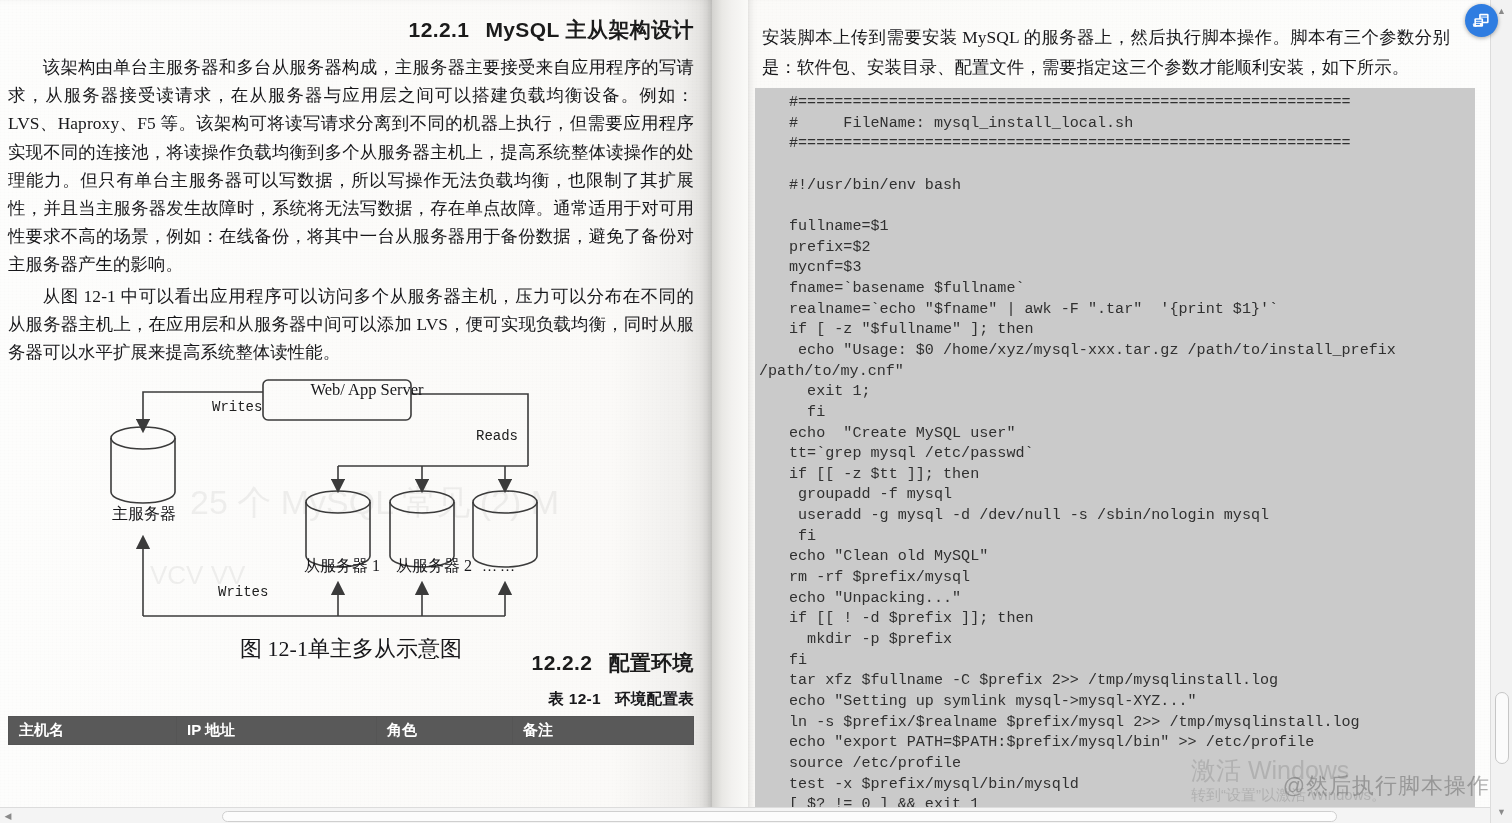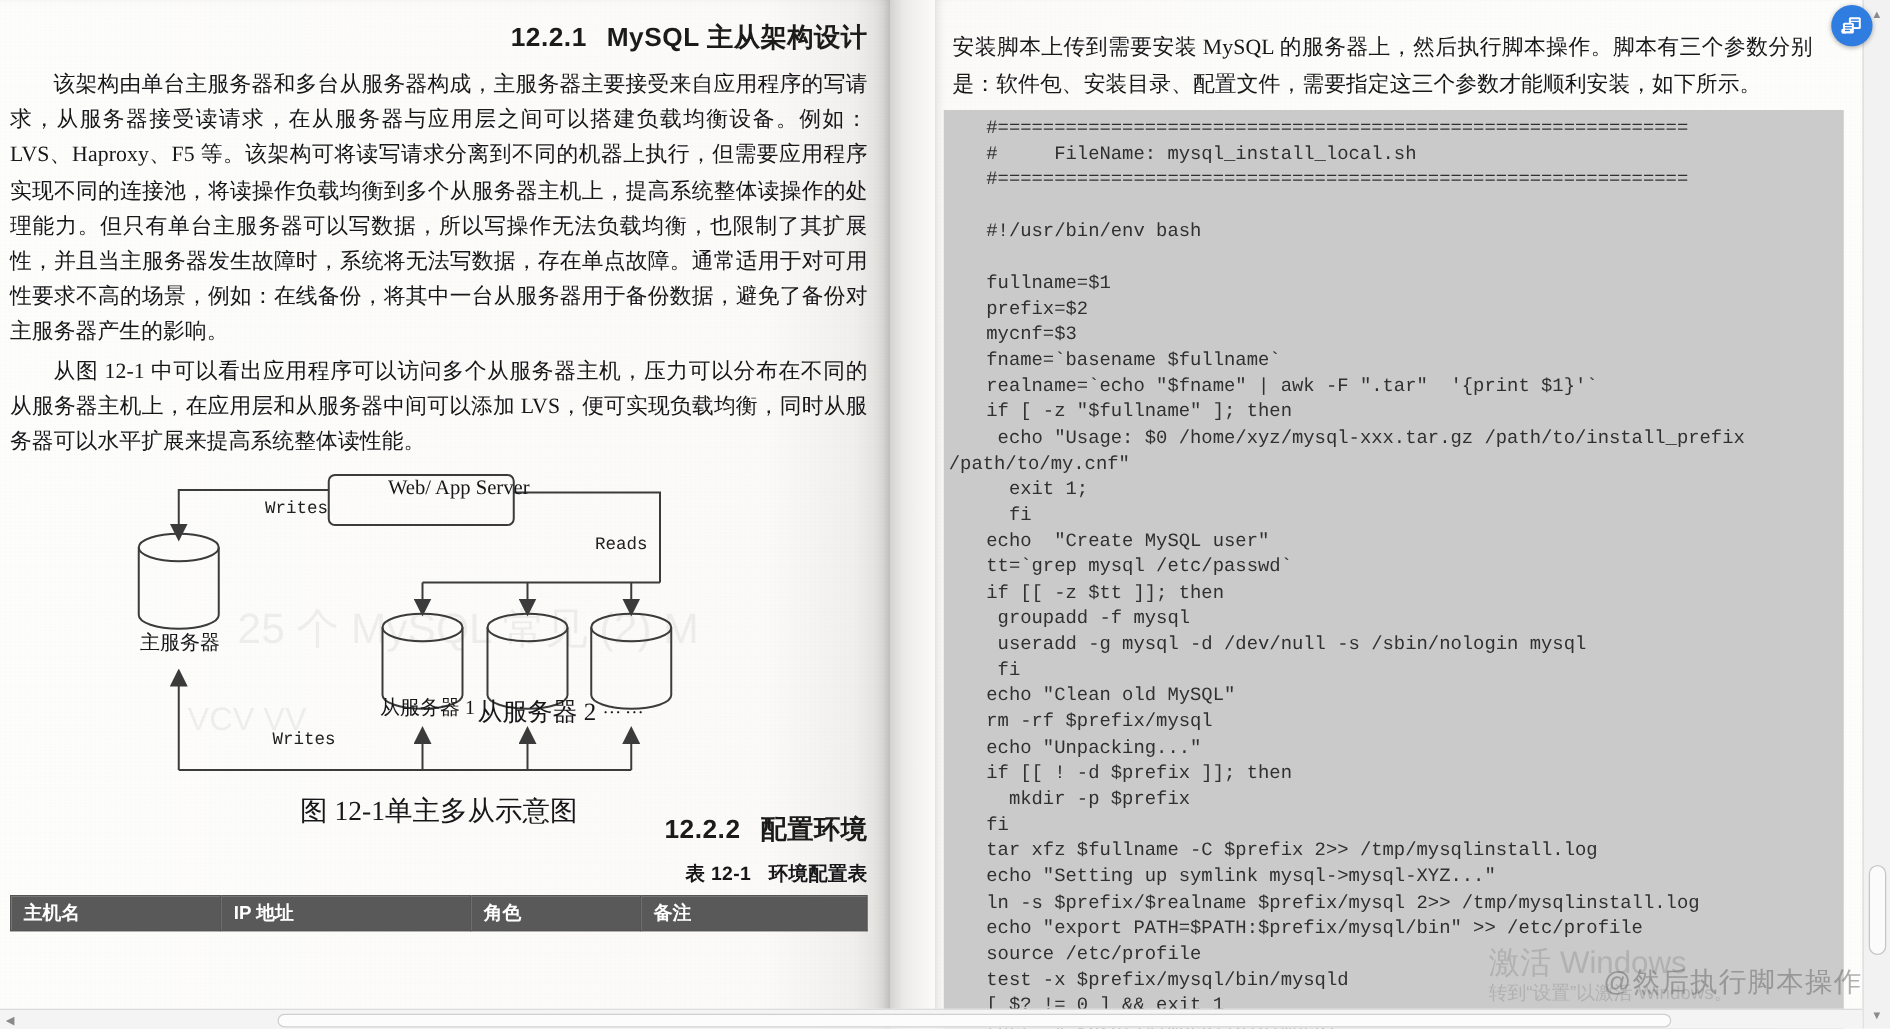--- a/index.html
+++ b/index.html
@@ -229,21 +229,21 @@
         <div style="position:absolute; left:204px; top:33px; font-family:'Liberation Mono',monospace; font-size:14px; color:#202020;">Writes</div>
 
         <div style="position:absolute; left:468px; top:62px; font-family:'Liberation Mono',monospace; font-size:14px; color:#202020;">Reads</div>
 
         <div style="position:absolute; left:210px; top:218px; font-family:'Liberation Mono',monospace; font-size:14px; color:#202020;">Writes</div>
 
         <div style="position:absolute; left:104px; top:138px; font-size:16px; color:#17171a;">主服务器</div>
 
         <div style="position:absolute; left:296px; top:190px; font-size:16px; color:#17171a;">从服务器 1</div>
 
-        <div style="position:absolute; left:374px; top:190px; font-size:20px; color:#17171a;">从服务器 2</div>
+        <div style="position:absolute; left:388px; top:190px; font-size:16px; color:#17171a;">从服务器 2</div>
 
         <div style="position:absolute; left:474px; top:192px; font-size:15px; letter-spacing:3px; color:#17171a;">……</div>
 
         <div style="position:absolute; left:0; right:0; top:268px; text-align:center; font-size:22px; color:#17171a;"><span>图 12-1</span><span class="sp"></span><span>单主多从示意图</span></div>
       </div>
 
       <h2 class="sec" style="margin-top:18px;"><span class="num">12.2.2</span><span>配置环境</span></h2>
 
 
       <div class="tbl-cap" style="margin-top:12px;"><span>表 12-1</span><span class="sp" style="display:inline-block;width:14px;"></span><span>环境配置表</span></div>

